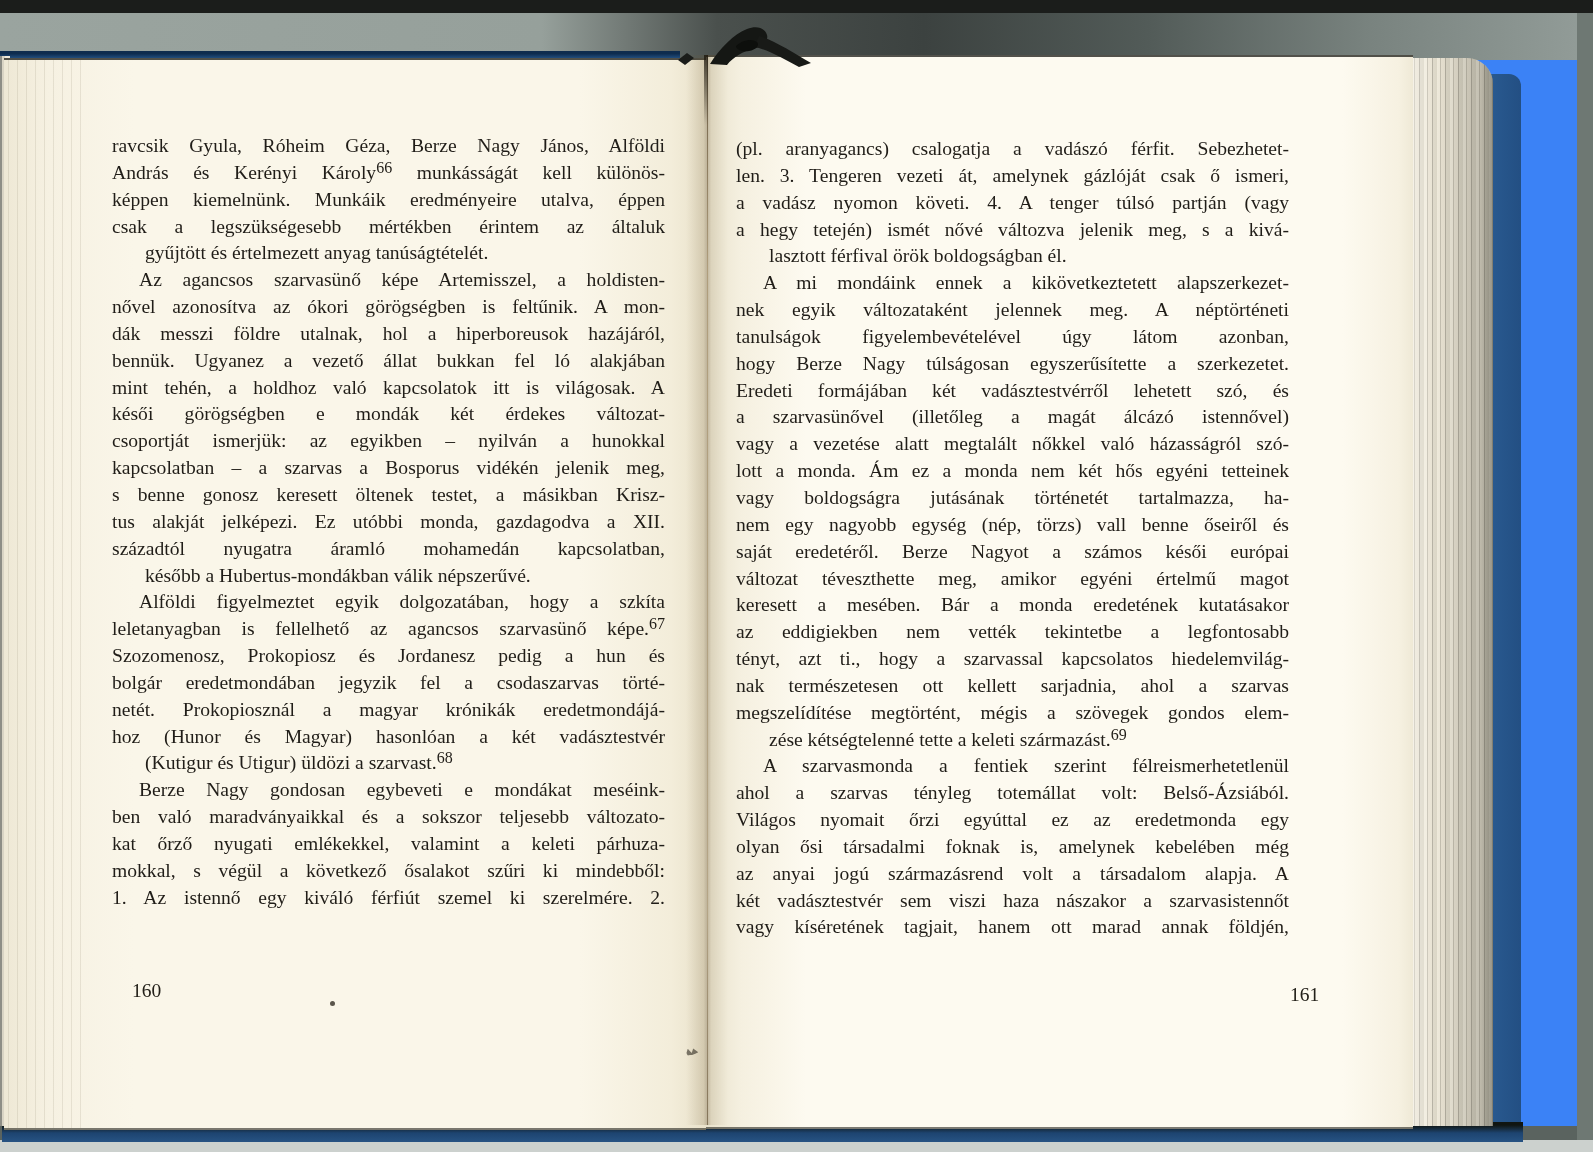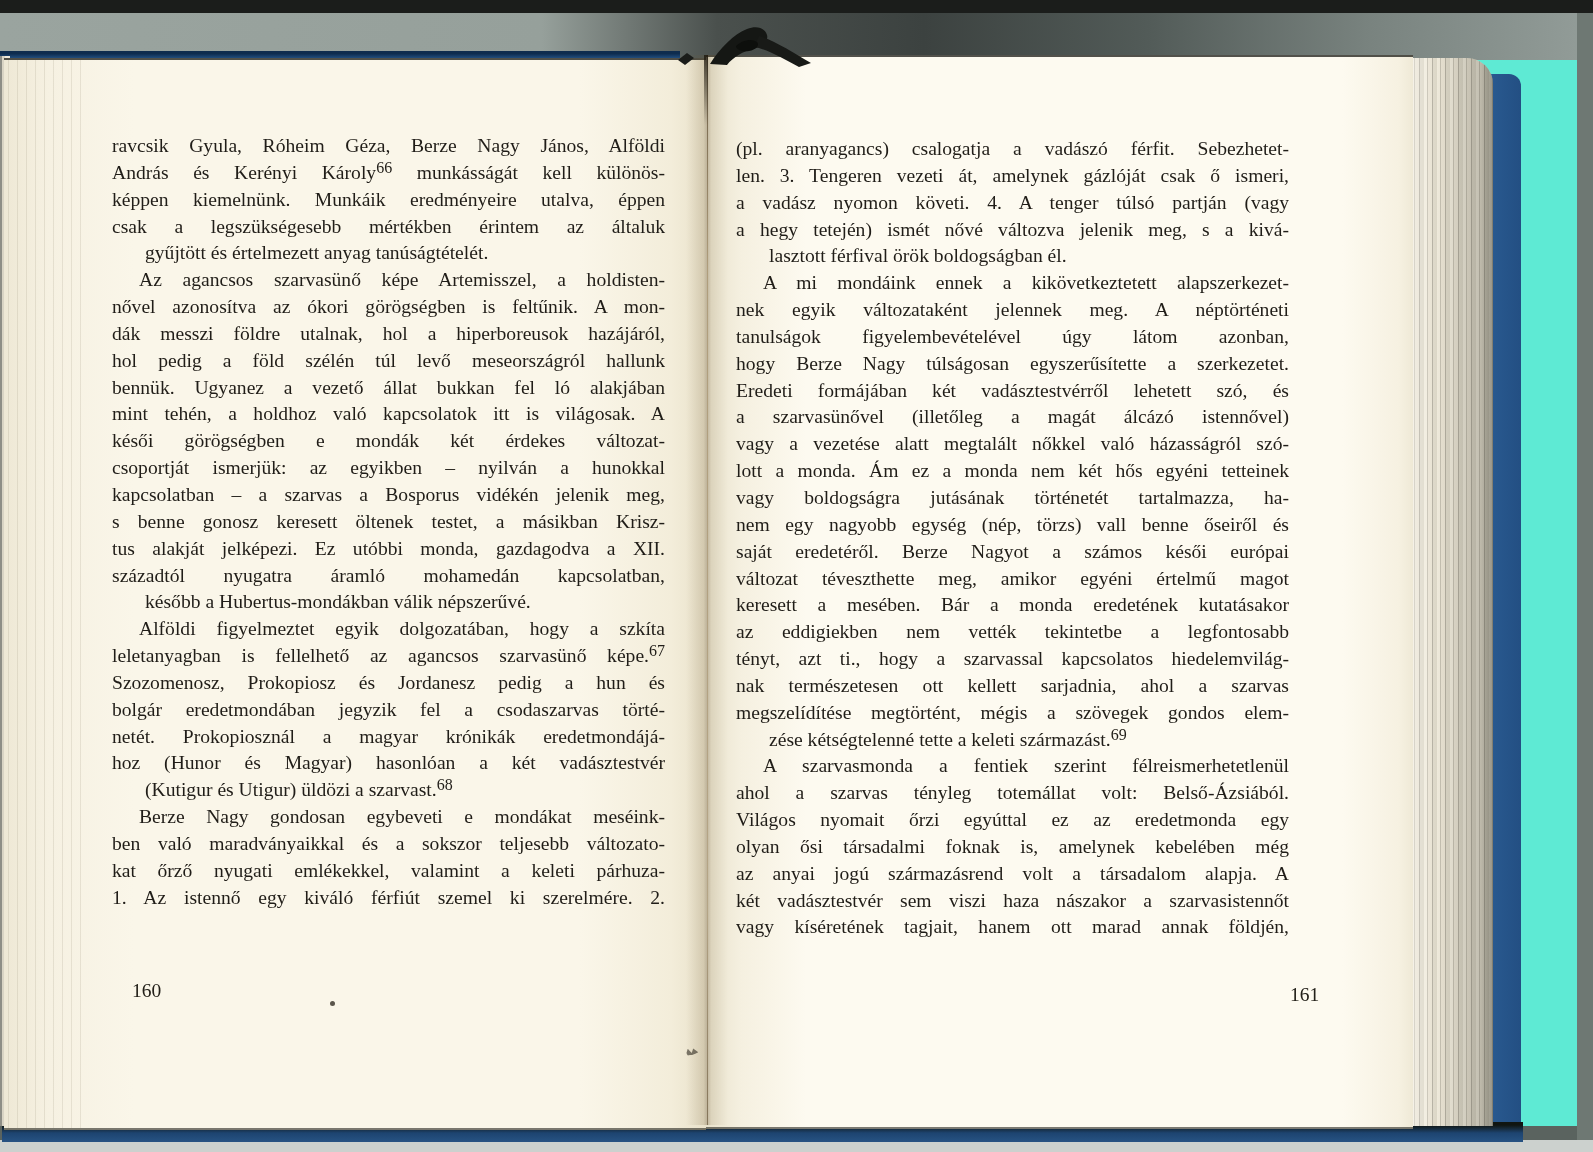--- a/index.html
+++ b/index.html
@@ -1,17 +1,17 @@
 <!DOCTYPE html>
 <html><head>
 <meta charset="utf-8">
 <style>
   html,body{margin:0;padding:0;background:#99a39f;}
   .scene{position:relative;width:1593px;height:1152px;overflow:hidden;
-         background:#5eead4;font-family:"Liberation Serif","DejaVu Serif",serif;}
+         background:#3b82f6;font-family:"Liberation Serif","DejaVu Serif",serif;}
 
   
   .band-top-dark{position:absolute;left:0;top:0;width:1593px;height:13px;background:#1b1d1b;}
   .band-top{position:absolute;left:0;top:13px;width:1593px;height:47px;
     background:linear-gradient(90deg,#9aa49f 0%,#96a09b 34%,#4a504d 45%,#3c4240 58%,#525b58 72%,#79837f 86%,#939d99 100%);}
   .band-right{position:absolute;left:1577px;top:13px;width:16px;height:1127px;background:#6e7873;}
   .band-bottom{position:absolute;left:0;top:1140px;width:1593px;height:12px;background:#ccd1ce;}
   .shadow-bottom{position:absolute;left:0;top:1126px;width:1577px;height:16px;background:#5a635f;}
 
   
@@ -108,40 +108,40 @@
 
   <div class="textcol text-left">
       <div class="line">ravcsik Gyula, Róheim Géza, Berze Nagy János, Alföldi</div>
       <div class="line">András és Kerényi Károly<sup>66</sup> munkásságát kell különös-</div>
       <div class="line">képpen kiemelnünk. Munkáik eredményeire utalva, éppen</div>
       <div class="line">csak a legszükségesebb mértékben érintem az általuk</div>
       <div class="line end">gyűjtött és értelmezett anyag tanúságtételét.</div>
       <div class="line ind">Az agancsos szarvasünő képe Artemisszel, a holdisten-</div>
       <div class="line">nővel azonosítva az ókori görögségben is feltűnik. A mon-</div>
       <div class="line">dák messzi földre utalnak, hol a hiperboreusok hazájáról,</div>
-      <div class="line">hol pedig a föld szélén túl levő meseországról hallunk</div>
       <div class="line">bennük. Ugyanez a vezető állat bukkan fel ló alakjában</div>
       <div class="line">mint tehén, a holdhoz való kapcsolatok itt is világosak. A</div>
       <div class="line">késői görögségben e mondák két érdekes változat-</div>
       <div class="line">csoportját ismerjük: az egyikben – nyilván a hunokkal</div>
       <div class="line">kapcsolatban – a szarvas a Bosporus vidékén jelenik meg,</div>
       <div class="line">s benne gonosz keresett öltenek testet, a másikban Krisz-</div>
       <div class="line">tus alakját jelképezi. Ez utóbbi monda, gazdagodva a XII.</div>
       <div class="line">századtól nyugatra áramló mohamedán kapcsolatban,</div>
       <div class="line end">később a Hubertus-mondákban válik népszerűvé.</div>
       <div class="line ind">Alföldi figyelmeztet egyik dolgozatában, hogy a szkíta</div>
       <div class="line">leletanyagban is fellelhető az agancsos szarvasünő képe.<sup>67</sup></div>
       <div class="line">Szozomenosz, Prokopiosz és Jordanesz pedig a hun és</div>
       <div class="line">bolgár eredetmondában jegyzik fel a csodaszarvas törté-</div>
       <div class="line">netét. Prokopiosznál a magyar krónikák eredetmondájá-</div>
       <div class="line">hoz (Hunor és Magyar) hasonlóan a két vadásztestvér</div>
       <div class="line end">(Kutigur és Utigur) üldözi a szarvast.<sup>68</sup></div>
       <div class="line ind">Berze Nagy gondosan egybeveti e mondákat meséink-</div>
       <div class="line">ben való maradványaikkal és a sokszor teljesebb változato-</div>
       <div class="line">kat őrző nyugati emlékekkel, valamint a keleti párhuza-</div>
+      <div class="line">mokkal, s végül a következő ősalakot szűri ki mindebből:</div>
       <div class="line">1. Az istennő egy kiváló férfiút szemel ki szerelmére. 2.</div>
     </div>
   <div class="textcol text-right">
       <div class="line">(pl. aranyagancs) csalogatja a vadászó férfit. Sebezhetet-</div>
       <div class="line">len. 3. Tengeren vezeti át, amelynek gázlóját csak ő ismeri,</div>
       <div class="line">a vadász nyomon követi. 4. A tenger túlsó partján (vagy</div>
       <div class="line">a hegy tetején) ismét nővé változva jelenik meg, s a kivá-</div>
       <div class="line end">lasztott férfival örök boldogságban él.</div>
       <div class="line ind">A mi mondáink ennek a kikövetkeztetett alapszerkezet-</div>
       <div class="line">nek egyik változataként jelennek meg. A néptörténeti</div>

